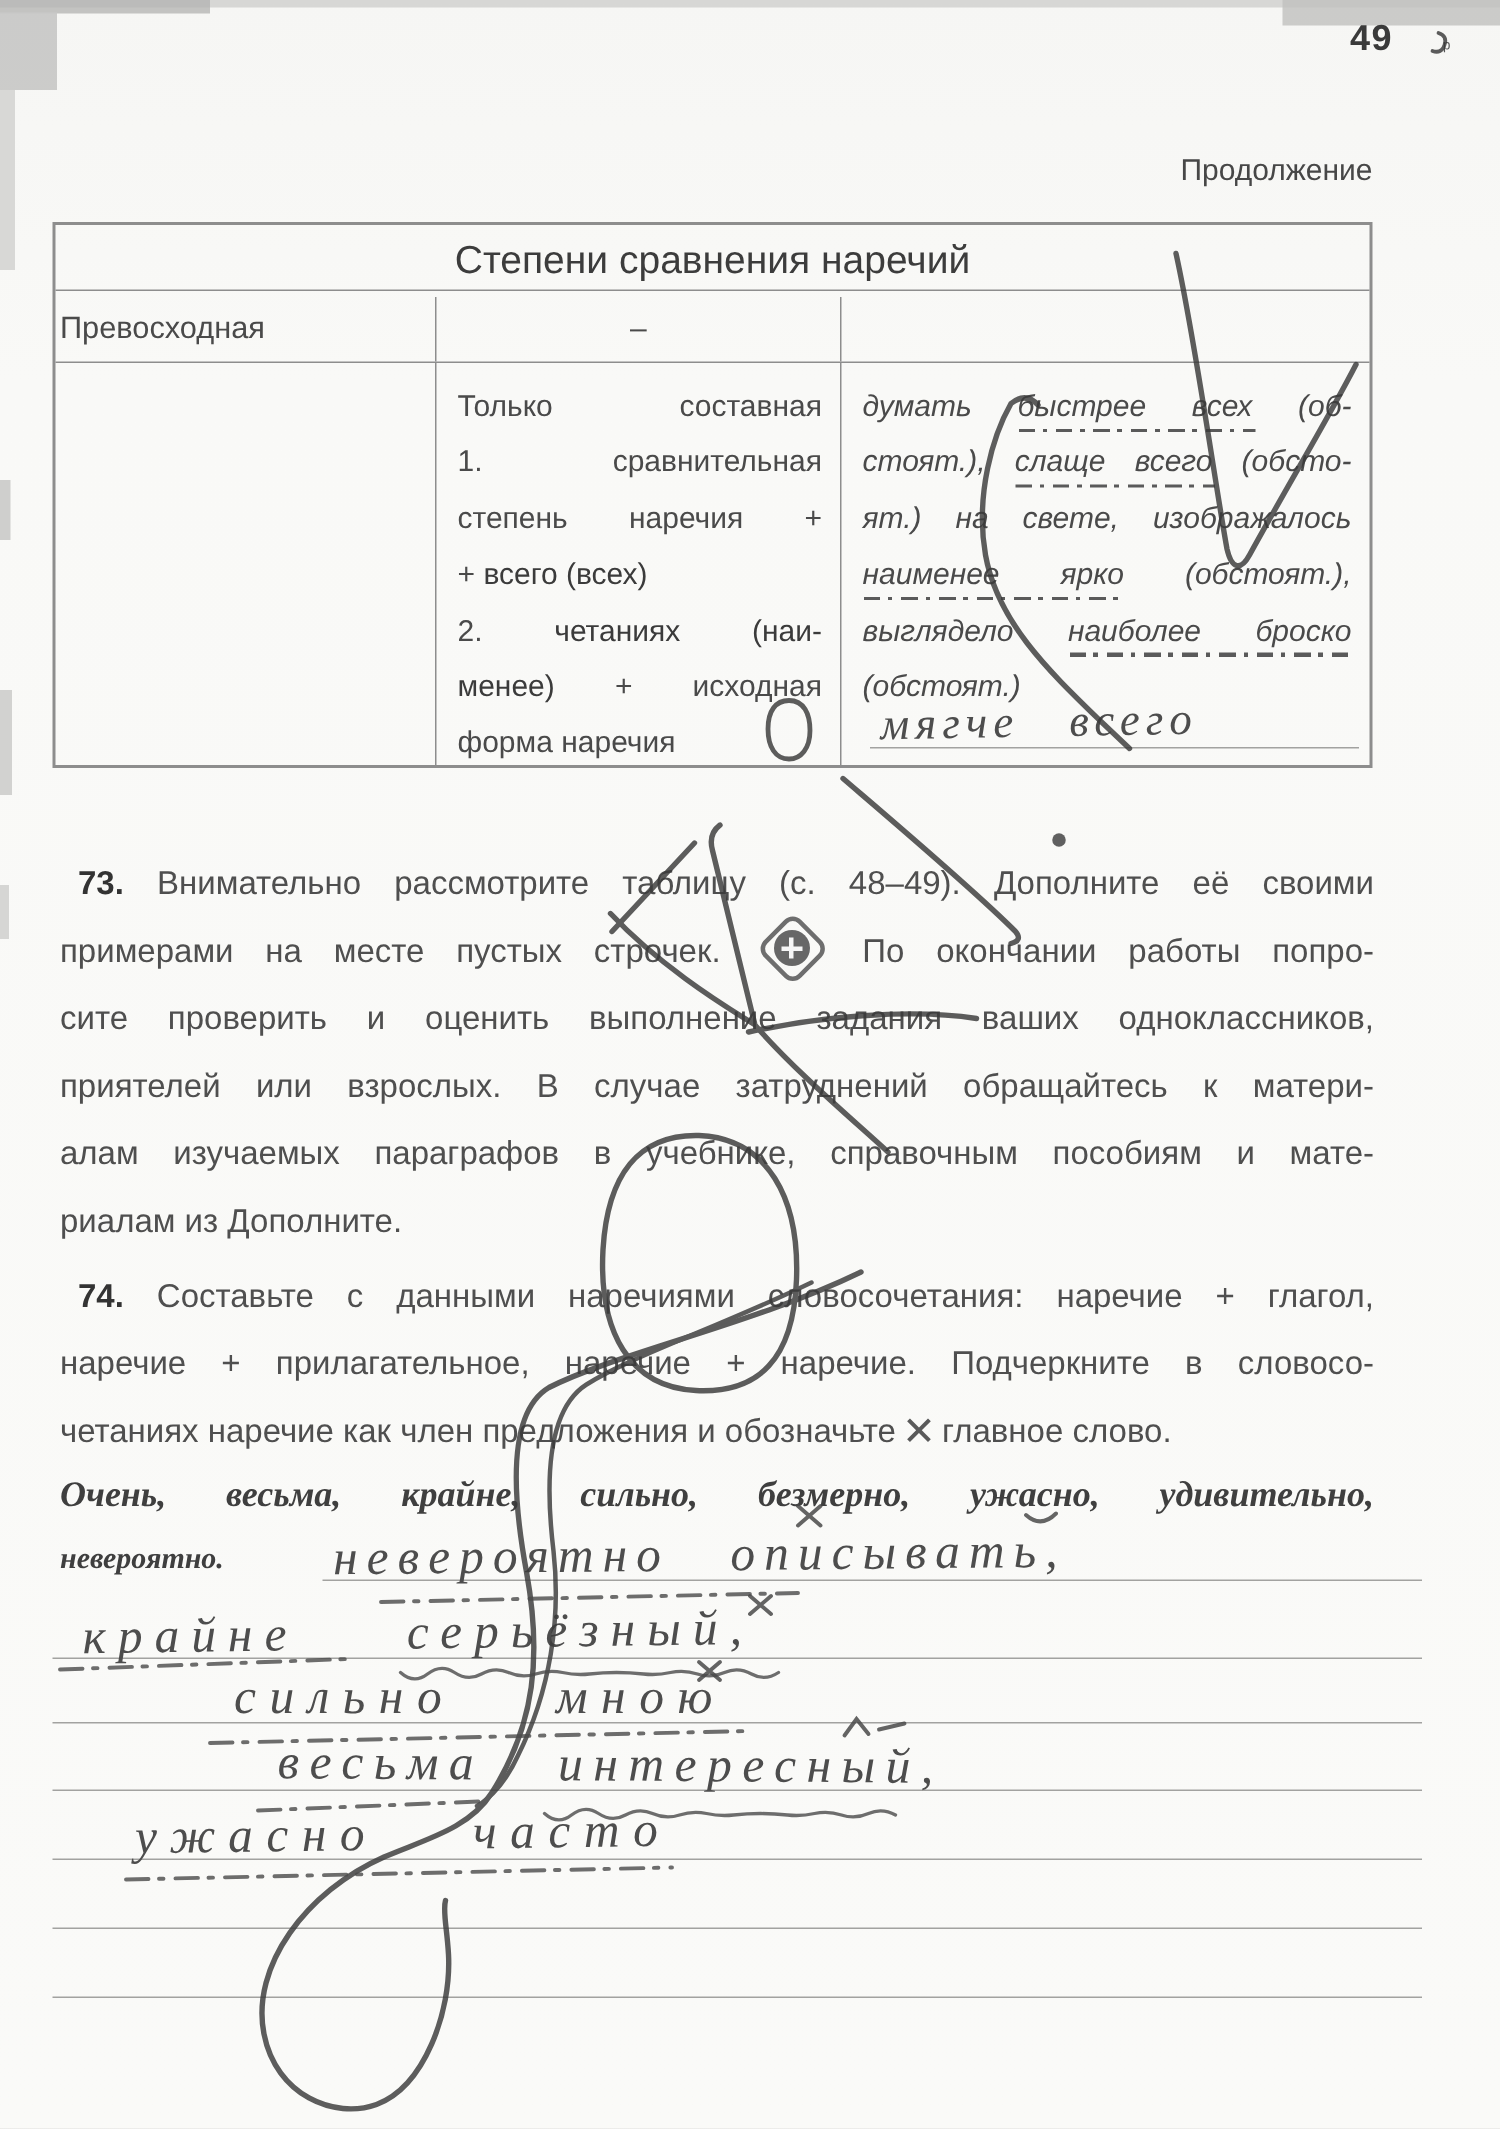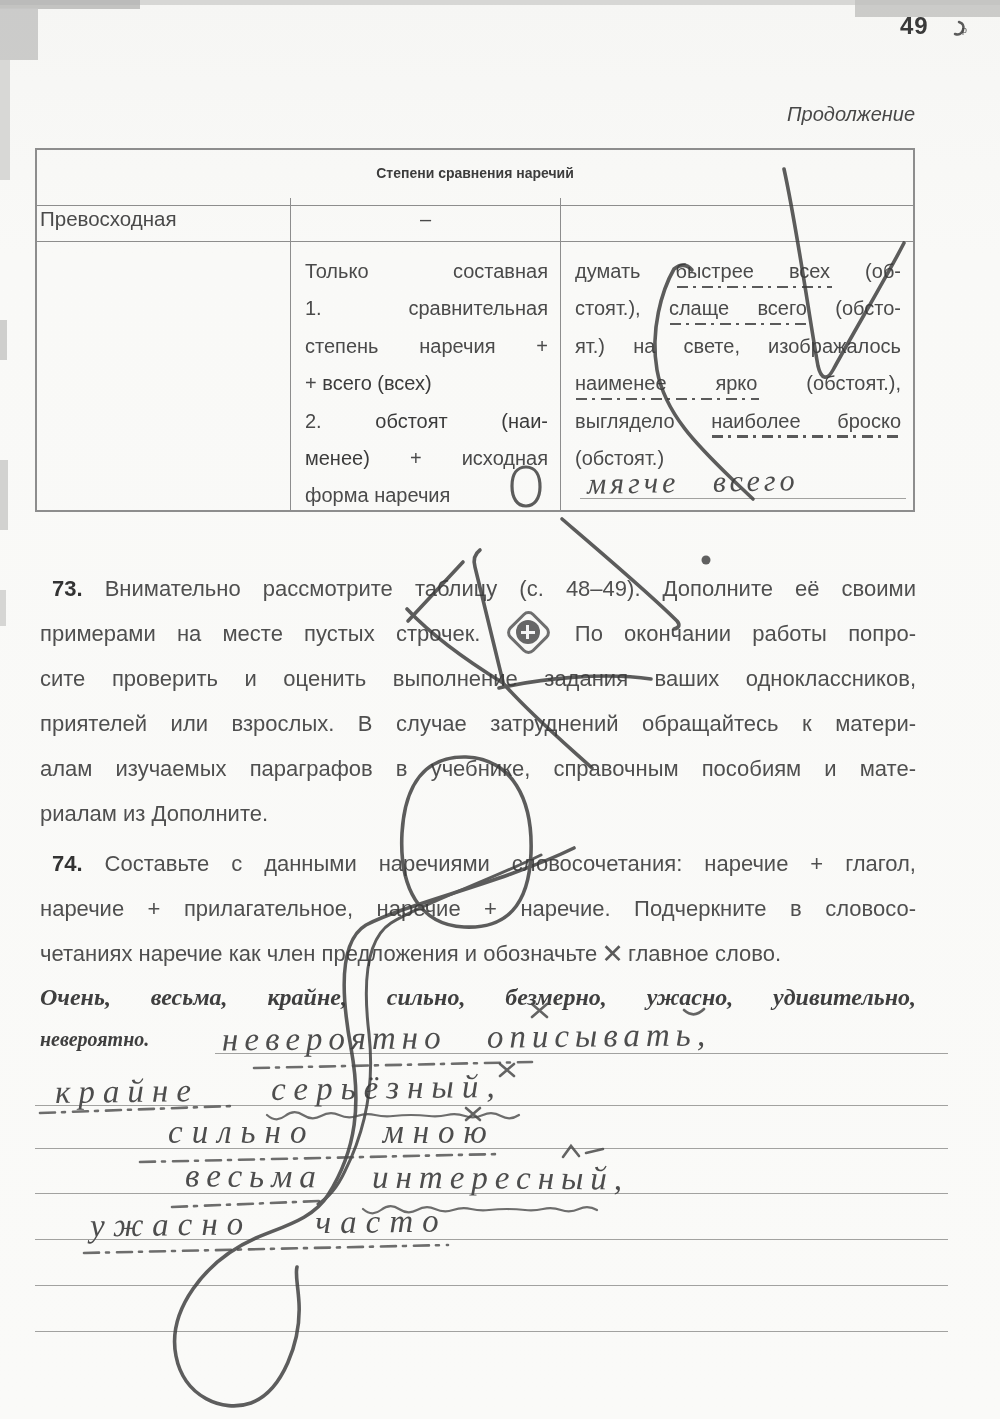--- a/index.html
+++ b/index.html
@@ -5,36 +5,36 @@
   html,body{margin:0;padding:0;background:#e8e8e6;}
   #page{position:relative;width:1000px;height:1419px;margin:0 auto;
         background:linear-gradient(180deg,#f6f6f4 0%,#f9f9f7 18%,#fafaf8 100%);
         overflow:hidden;font-family:"Liberation Sans","DejaVu Sans",sans-serif;color:#4c4c4c;}
   
   .art{position:absolute;}
   
   #pageno{position:absolute;left:900px;top:12px;width:70px;font-size:24px;font-weight:bold;color:#3a3a3a;letter-spacing:1px;}
   #cornermark{position:absolute;left:962px;top:24px;font-size:13px;color:#555;}
   
-  #prod{position:absolute;right:85px;top:103px;font-style:italic;font-size:20px;color:#474747;}
+  #prod{position:absolute;right:85px;top:103px;font-size:20px;color:#474747;}
   
   #tbl{position:absolute;left:35px;top:148px;width:880px;height:364px;border:2px solid #8d8d8d;box-sizing:border-box;}
   #tbl .trow{position:absolute;left:0;right:0;box-sizing:border-box;}
-  #tbl-title{top:0;height:56px;border-bottom:1.5px solid #8d8d8d;text-align:center;font-weight:bold;font-size:14px;color:#3c3c3c;line-height:46px;}
+  #tbl-title{top:0;height:44px;border-bottom:1.5px solid #8d8d8d;text-align:center;font-weight:normal;font-size:26px;color:#3c3c3c;line-height:46px;}
   #trow1{top:48px;height:44px;border-bottom:1.5px solid #8d8d8d;}
   #trow2{top:92px;bottom:0;}
   .cell{position:absolute;top:0;bottom:0;box-sizing:border-box;}
   .c1{left:0;width:253px;}
   .c2{left:253px;width:270px;border-left:1.5px solid #8d8d8d;}
   .c3{left:523px;right:0;border-left:1.5px solid #8d8d8d;}
   #cell-degree{font-size:20.5px;line-height:42px;padding-left:3px;color:#4a4a4a;}
   #cell-dash{font-size:20px;line-height:42px;text-align:center;color:#4a4a4a;}
   .cellpad{padding:11px 12px 16px 14px;font-size:20px;line-height:37.4px;color:#4a4a4a;}
   .jl{text-align:justify;text-align-last:justify;}
-  .ital{}
+  .ital{font-style:italic;}
   .bld{font-weight:normal;color:#3b3b3b;margin-top:27px;}
   .udd{position:relative;}
   .udd::after{content:"";position:absolute;left:1px;right:-2px;bottom:-6px;height:2.4px;
     background:repeating-linear-gradient(to right,#5a5a5a 0 11px,transparent 11px 16px,#5a5a5a 16px 19px,transparent 19px 25px);}
   
   .ex{position:absolute;left:40px;width:876px;font-size:22px;line-height:45px;color:#4f4f4f;}
   .jlast{text-align:justify;text-align-last:justify;white-space:normal;}
   .exnum{font-weight:bold;color:#333;margin-left:12px;}
   #ex73{top:566px;}
   #ex74{top:841px;}
@@ -81,21 +81,21 @@
       <div class="cell c2" id="cell-dash">–</div>
       <div class="cell c3"></div>
     </div>
     <div class="trow" id="trow2">
       <div class="cell c1"></div>
       <div class="cell c2 cellpad">
         <div class="jl">Только составная</div>
         <div class="jl">1. сравнительная</div>
         <div class="jl">степень наречия +</div>
         <div><span>+ </span><span class="bld">всего (всех)</span></div>
-        <div class="jl"><span>2. </span><span class="bld">обстоят (наи-</span></div>
+        <div class="jl"><span>2. </span><span class="bld">четаниях (наи-</span></div>
         <div class="jl"><span class="bld">менее)</span><span> + исходная</span></div>
         <div>форма наречия</div>
       </div>
       <div class="cell c3 cellpad ital">
         <div class="jl"><span>думать </span><span class="udd">быстрее всех</span><span> (об-</span></div>
         <div class="jl"><span>стоят.), </span><span class="udd">слаще всего</span><span> (обсто-</span></div>
         <div class="jl">ят.) на свете, изображалось</div>
         <div class="jl"><span class="udd">наименее ярко</span><span> (обстоят.),</span></div>
         <div class="jl"><span>выглядело </span><span class="udd">наиболее броско</span></div>
         <div>(обстоят.)</div>
@@ -126,21 +126,21 @@
   <div class="rule" style="left:35px;top:1105px;width:913px;"></div>
   <div class="rule" style="left:35px;top:1148px;width:913px;"></div>
   <div class="rule" style="left:35px;top:1193px;width:913px;"></div>
   <div class="rule" style="left:35px;top:1239px;width:913px;"></div>
   <div class="rule" style="left:35px;top:1285px;width:913px;"></div>
   <div class="rule" style="left:35px;top:1331px;width:913px;"></div>
 
   <div class="hw" id="hw-table" style="left:587px;top:465px;transform:rotate(-1deg);">мягче всего</div>
   <div class="hw" style="left:222px;top:1019px;letter-spacing:6px;transform:rotate(-0.6deg);">невероятно описывать,</div>
   <div class="hw" style="left:55px;top:1071px;letter-spacing:8px;word-spacing:56px;transform:rotate(-0.8deg);">крайне серьёзный,</div>
-  <div class="hw" style="left:168px;top:1114px;letter-spacing:9px;word-spacing:50px;">сильно мною</div>
+  <div class="hw" style="left:156px;top:1114px;letter-spacing:9px;word-spacing:50px;">сильно мною</div>
   <div class="hw" style="left:185px;top:1159px;letter-spacing:7px;word-spacing:34px;transform:rotate(0.4deg);">весьма интересный,</div>
   <div class="hw" style="left:90px;top:1205px;letter-spacing:9px;word-spacing:46px;transform:rotate(-0.8deg);">ужасно часто</div>
 
   <svg id="ink" width="1000" height="1419" viewBox="0 0 1000 1419">
     <g fill="none" stroke="#3a3a3a" stroke-width="3.6" stroke-linecap="round" opacity="0.82">
       <path d="M784,169 C797,228 810,322 818,366 C821,379 827,381 833,370 C856,328 886,278 904,243"></path>
       <path d="M692,270 q-8,-9 -18,-1 C662,290 650,330 657,370 C665,415 700,448 734,481 L753,499"></path>
       <path d="M562,519 C597,549 649,593 677,621 q5,6 -3,8"></path>
       <path d="M480,550 q-8,6 -5,17 l28,115"></path>
       <path d="M463,562 L408,621"></path>

